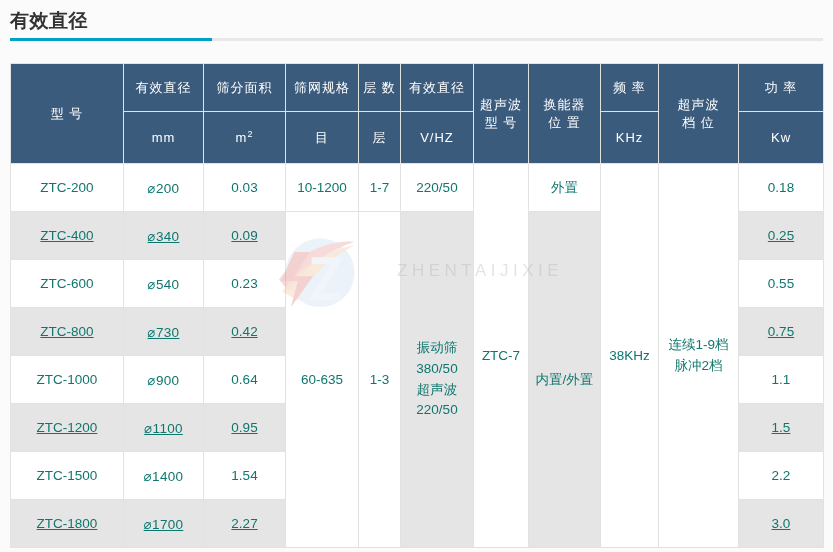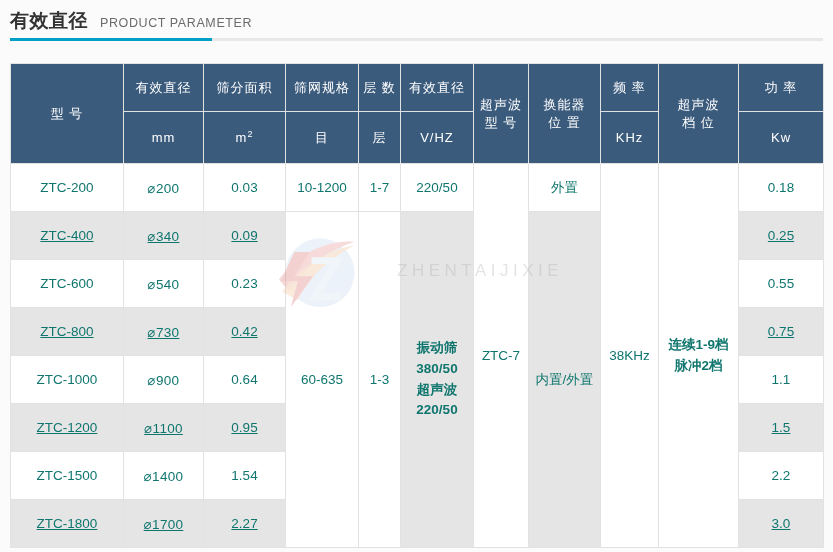--- a/index.html
+++ b/index.html
@@ -101,21 +101,21 @@
 
   
   tbody td {
     height: 47px;
     font-size: 13.5px;
     color: #0f766e;
     background: #ffffff;
   }
   tbody tr.alt td.zebra { background: #e5e5e5; text-decoration: underline; }
   tbody td.merged-gray { background: #e5e5e5; }
-  tbody td .ml span { display: block; line-height: 1.55; font-weight: bold; }
+  tbody td .ml span { display: block; line-height: 1.55; }
   tbody td.diam { letter-spacing: 0.3px; }
 
   
   #watermark {
     position: absolute;
     left: 272px;
     top: 228px;
     width: 320px;
     height: 86px;
     pointer-events: none;
@@ -142,21 +142,20 @@
     white-space: nowrap;
     margin-left: 31px;
   }
 </style>
 </head>
 <body>
 
 <div id="section-header">
   <div id="title-row">
     <div id="title-cn">有效直径</div>
-    <div id="title-en">PRODUCT PARAMETER</div>
   </div>
   <div id="title-rule"></div>
   <div id="title-rule-accent"></div>
 </div>
 
 <div id="param-table-wrap">
   <table class="param-table">
     <colgroup>
       <col style="width:113px">
         <col style="width:80px">

